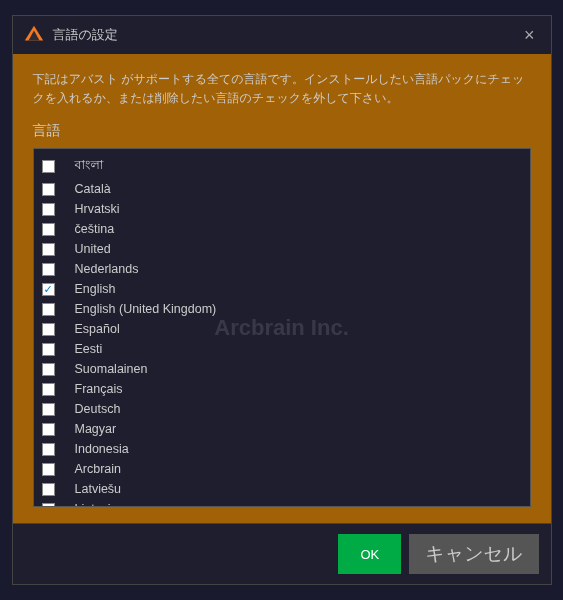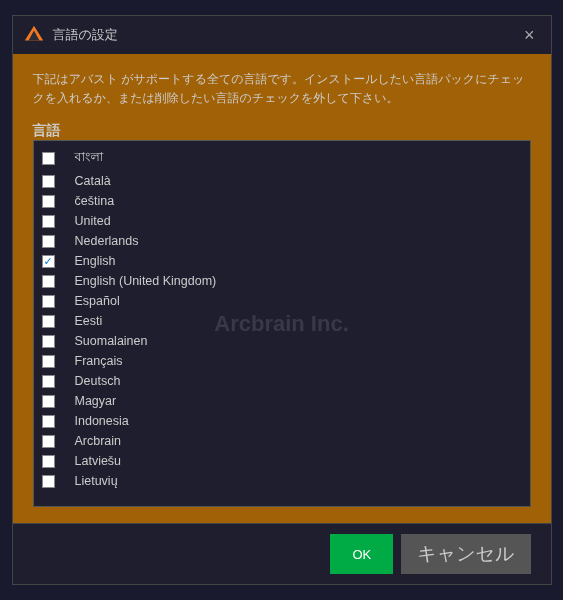--- a/index.html
+++ b/index.html
@@ -69,21 +69,22 @@
     .description {
       color: #ccc;
       font-size: 12px;
       line-height: 1.6;
       margin-bottom: 14px;
     }
 
     .section-title {
       color: #ccc;
       font-size: 14px;
-      font-weight: bold;
+      font-weight: normal;
+      margin-bottom: 8px;
     }
 
     .list-container {
       flex: 1;
       background: #1e1e2e;
       border: 1px solid #555;
       overflow: hidden;
       position: relative;
     }
 
@@ -146,21 +147,21 @@
 
     .checkbox.checked::after {
       content: '✓';
       color: #0077cc;
       font-size: 11px;
       line-height: 1;
     }
 
     .footer {
       background: #1e1e2e;
-      padding: 10px 20px;
+      padding: 10px 12px;
       display: flex;
       justify-content: flex-end;
       gap: 8px;
       border-top: 1px solid #444;
       flex-shrink: 0;
     }
 
     .btn-ok {
       background: #00aa44;
       color: #fff;
@@ -211,20 +212,24 @@
       <div class="list-item">
             <div class="checkbox"></div>
             <span>বাংলা</span>
           </div>
           <div class="list-item">
             <div class="checkbox"></div>
             <span>Català</span>
           </div>
           <div class="list-item">
             <div class="checkbox"></div>
+            <span>Hrvatski</span>
+          </div>
+          <div class="list-item">
+            <div class="checkbox"></div>
             <span>čeština</span>
           </div>
           <div class="list-item">
             <div class="checkbox"></div>
             <span>United</span>
           </div>
           <div class="list-item">
             <div class="checkbox"></div>
             <span>Nederlands</span>
           </div>

